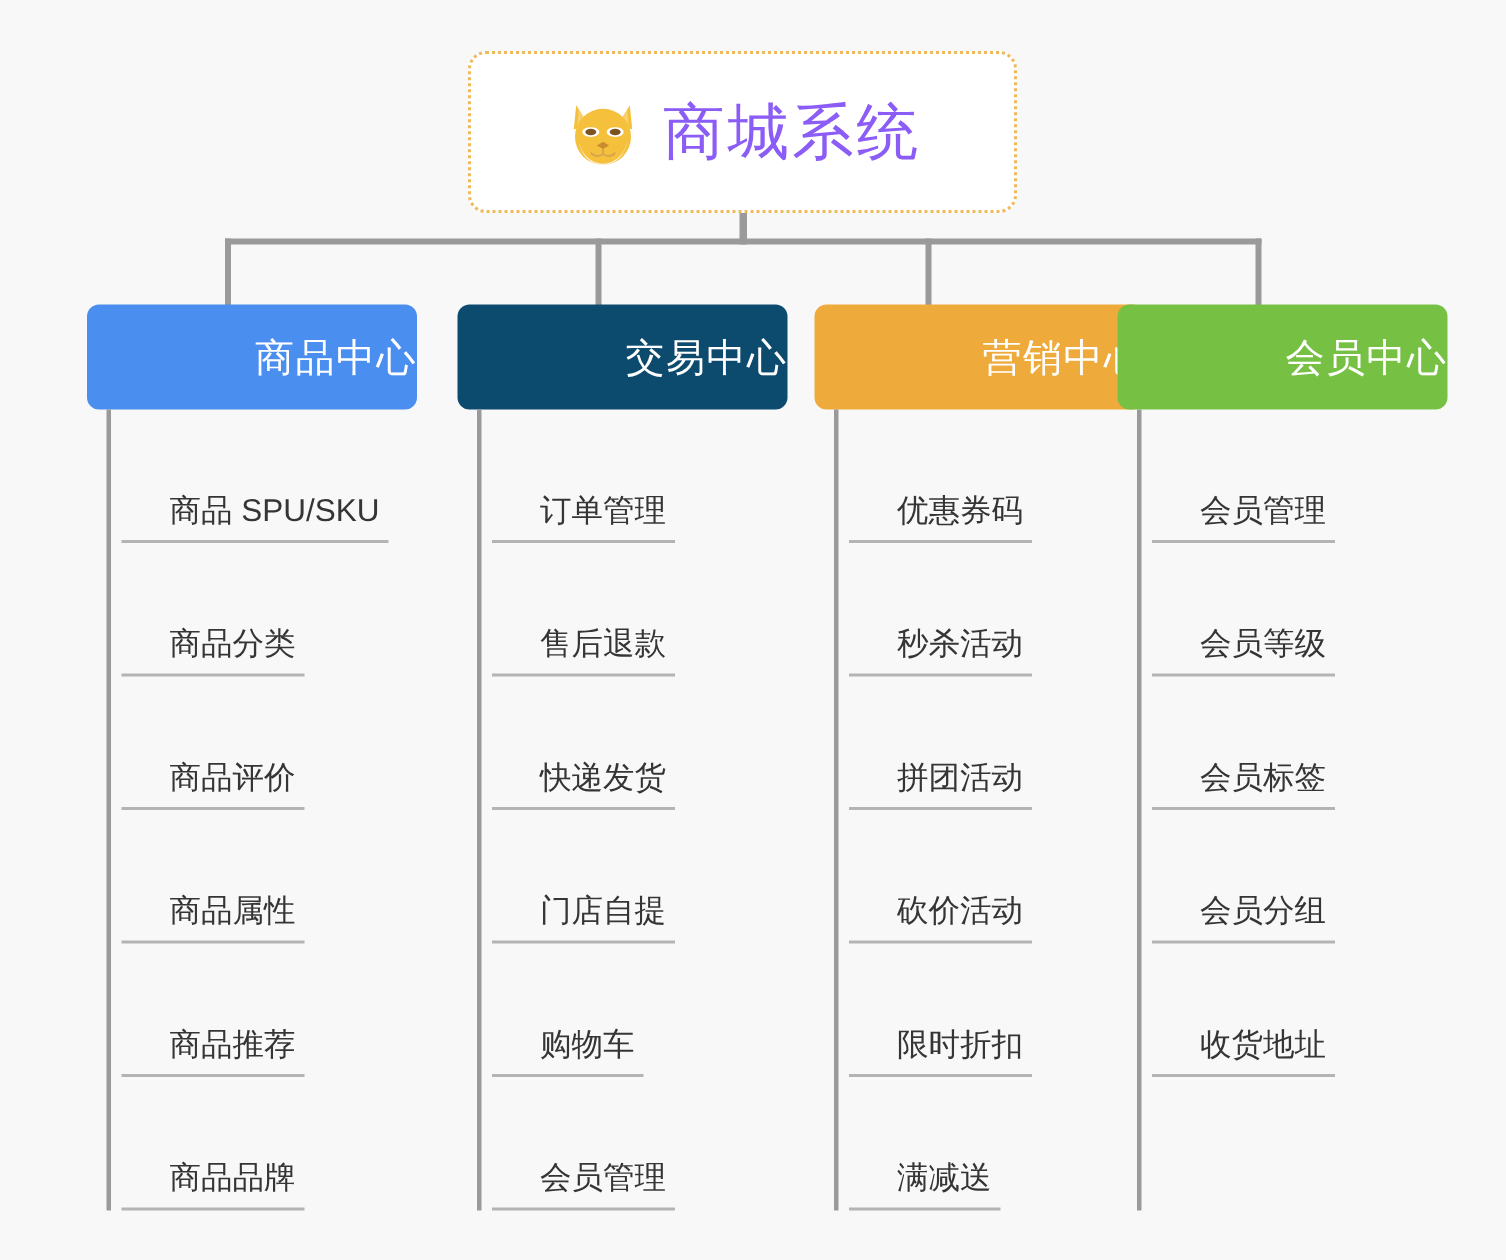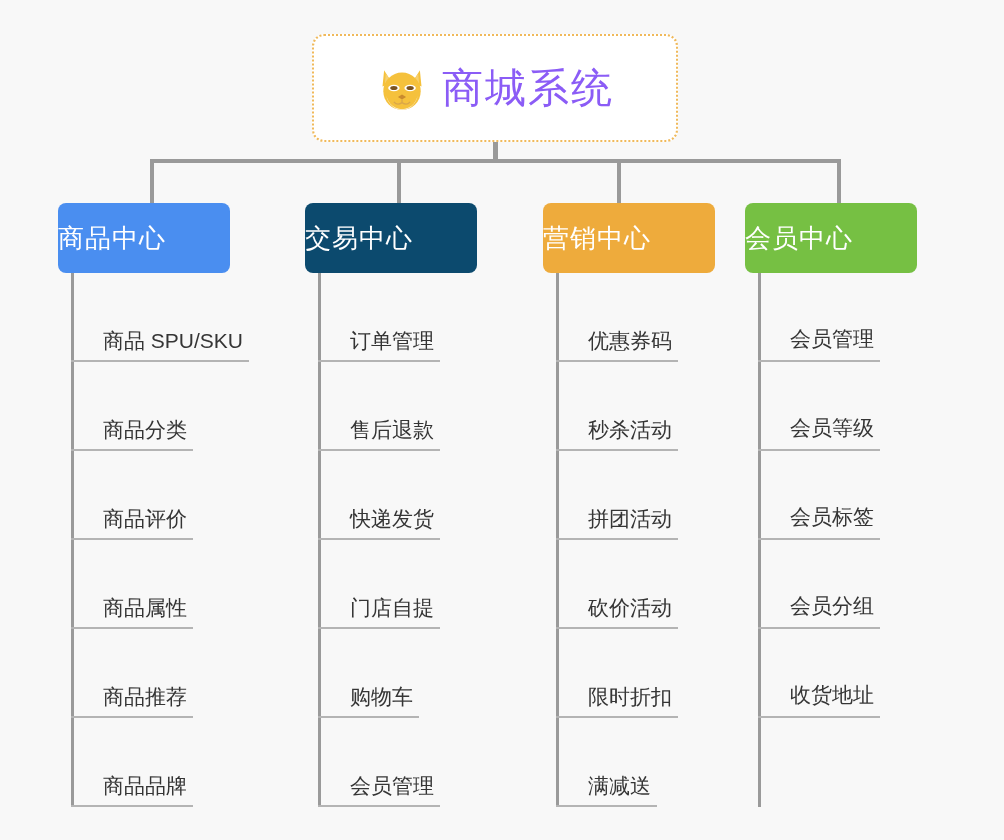--- a/index.html
+++ b/index.html
@@ -59,26 +59,26 @@
   .conn-h { height: 4px; }
 
   
   .column {
     position: absolute;
     top: 203px;
     width: 188px;
   }
 
   .cat-box {
-    width: 172px;
+    width: 220px;
     height: 70px;
     border-radius: 8px;
     display: flex;
     align-items: center;
-    justify-content: flex-start;
+    justify-content: flex-end;
     color: #ffffff;
     font-size: 26px;
     letter-spacing: 1px;
     white-space: nowrap;
   }
 
   
   .leaf-list {
     position: relative;
     margin-top: 0;
@@ -89,21 +89,21 @@
     position: absolute;
     left: 13px;
     top: 0;
     width: 3px;
     background: #9a9a9a;
   }
 
   .leaf {
     position: relative;
     height: 89px;
-    margin-left: 13px;
+    margin-left: 23px;
     display: flex;
     align-items: flex-end;
     justify-content: flex-start;
   }
 
   .leaf-inner {
     display: inline-block;
     padding: 0 6px 7px 32px;
     border-bottom: 2px solid #b4b4b4;
     font-size: 21px;
@@ -220,21 +220,21 @@
         </div>
       <div class="leaf">
           <span class="leaf-inner">限时折扣</span>
         </div>
       <div class="leaf">
           <span class="leaf-inner">满减送</span>
         </div>
     </div>
   </div>
 
-  <div class="column" style="left:745px;font-family:Liberation Mono, monospace;">
+  <div class="column" style="left:745px;">
     <div class="cat-box" style="background: rgb(118, 192, 67);">
       <span>会员中心</span>
     </div>
     <div class="leaf-list">
       <div class="spine" style="height: 534px; background: rgb(154, 154, 154);"></div>
       <div class="leaf">
           <span class="leaf-inner">会员管理</span>
         </div>
       <div class="leaf">
           <span class="leaf-inner">会员等级</span>

